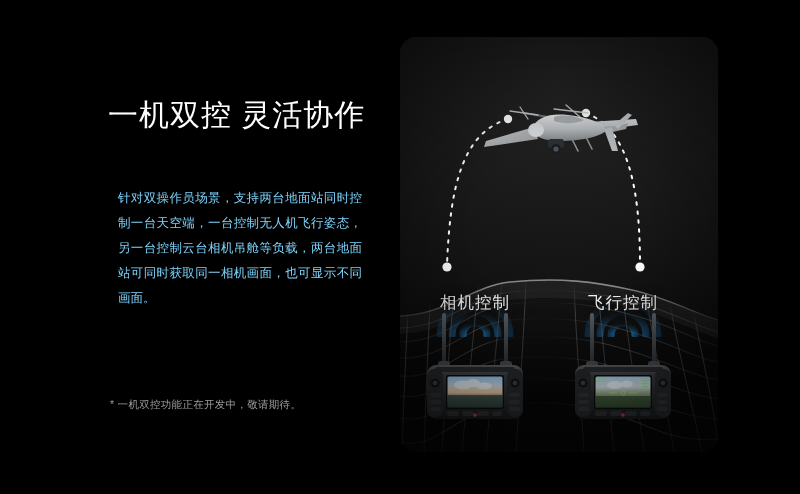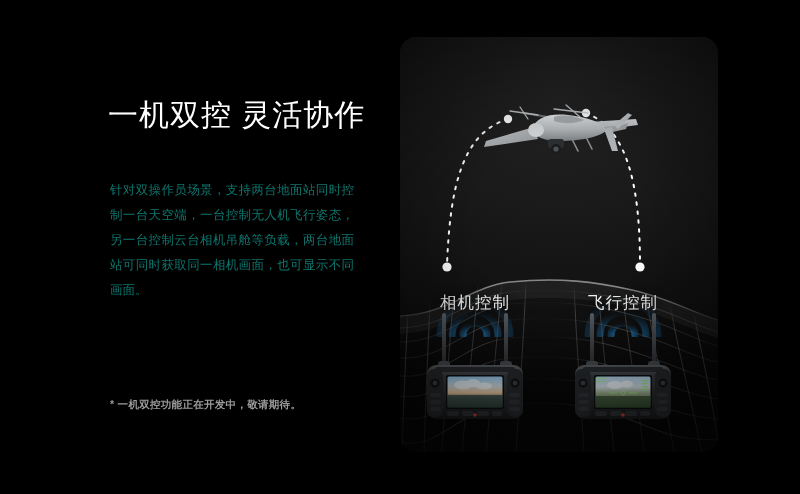--- a/index.html
+++ b/index.html
@@ -31,40 +31,39 @@
   .headline {
     font-size: 30px;
     font-weight: normal;
     line-height: 1.25;
     letter-spacing: 1px;
     color: #ffffff;
     margin: 0;
     white-space: nowrap;
   }
   .body-copy {
-    margin: 0;
+    margin: 8px;
     position: absolute;
     left: 2px;
     top: 82px;
     width: 244px;
     font-size: 12.5px;
     line-height: 2.0;
-    color: #0f766e;
+    color: #7dd3fc;
     text-align: justify;
     text-justify: inter-character;
   }
   .footnote {
     position: absolute;
     left: 110px;
     top: 398px;
     font-size: 10.5px;
     color: #9b9b9b;
     letter-spacing: 0.3px;
     white-space: nowrap;
-    font-weight: bold;
   }
 
   
   .panel {
     position: absolute;
     left: 400px;
     top: 37px;
     width: 318px;
     height: 415px;
     border-radius: 16px;

